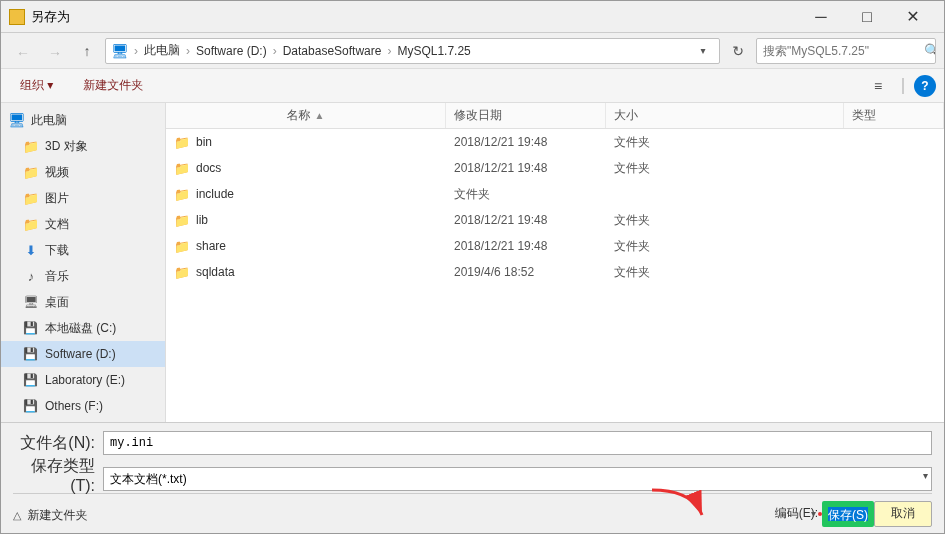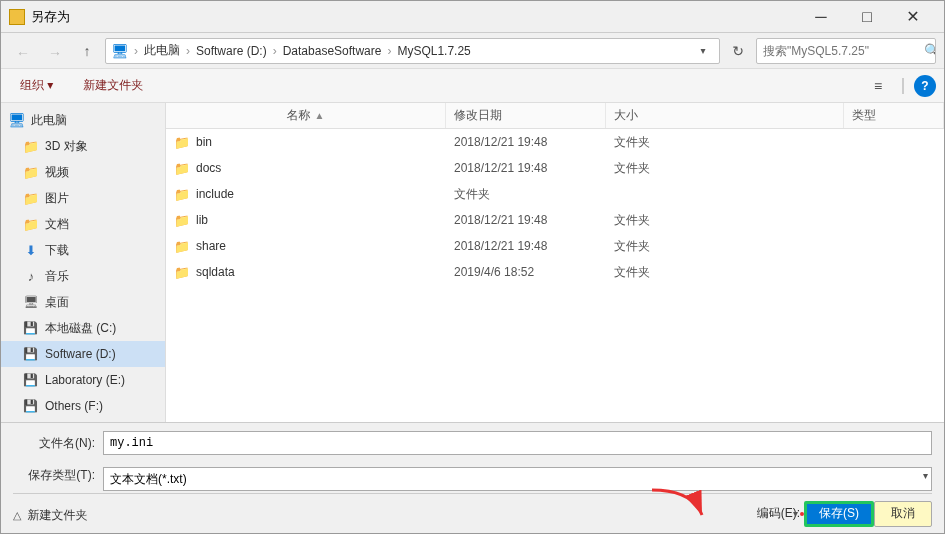--- a/index.html
+++ b/index.html
@@ -296,21 +296,21 @@
       padding: 6px 12px;
     }
     .field-row {
       display: flex;
       align-items: center;
       height: 28px;
       margin-bottom: 4px;
     }
     .field-label {
       width: 90px;
-      font-size: 12px;
+      font-size: 16px;
       color: #333;
       text-align: right;
       padding-right: 8px;
     }
     .field-input {
       flex: 1;
       height: 24px;
       border: 1px solid #aaa;
       background: white;
       padding: 0 6px;
@@ -381,24 +381,24 @@
     .encoding-arrow {
       position: absolute;
       right: 4px;
       pointer-events: none;
       font-size: 10px;
       color: #555;
     }
 
     .save-btn {
       height: 26px;
-      padding: 0 12px;
+      padding: 0 0;
       background: #0078d7;
       color: white;
-      border: 3px solid #22c55e;
+      border: 6px solid #22c55e;
       border-radius: 2px;
       cursor: pointer;
       font-size: 12px;
       font-family: 'Microsoft YaHei', Arial, sans-serif;
       text-align: center;
     }
 
     .cancel-btn {
       height: 26px;
       padding: 0 16px;

